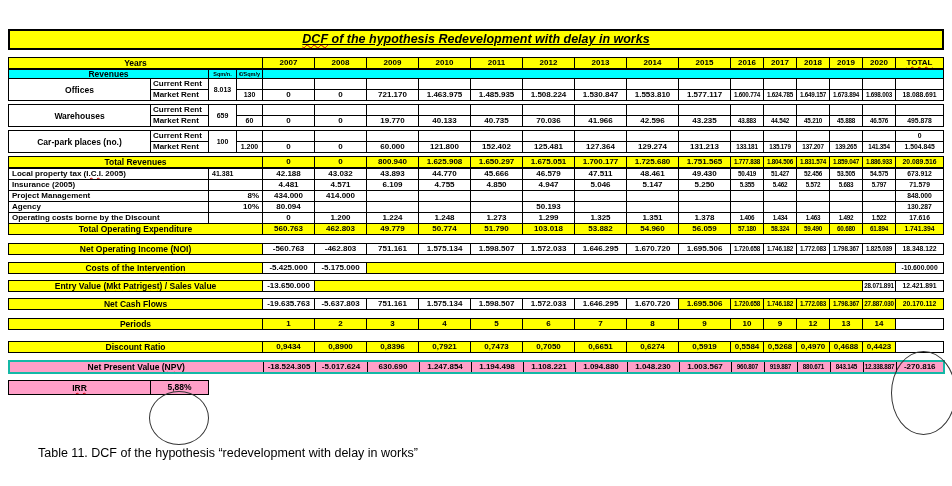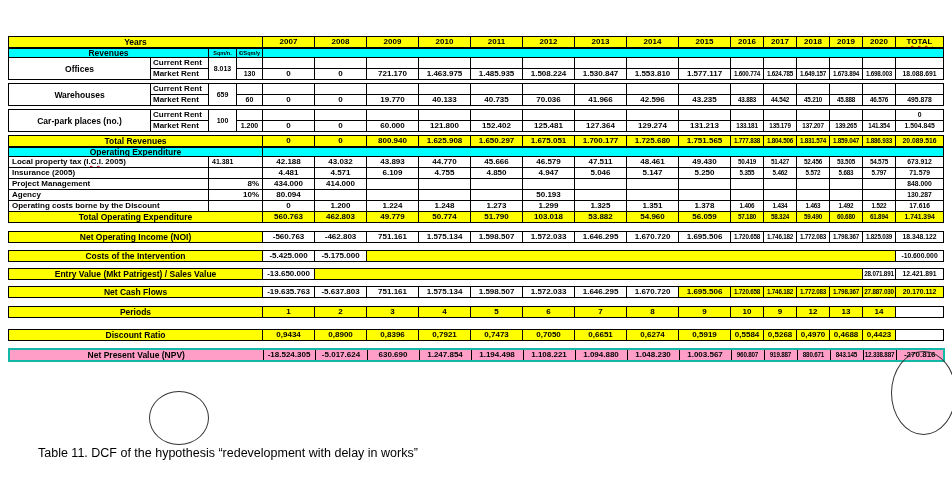--- a/index.html
+++ b/index.html
@@ -52,20 +52,21 @@
   .caption{
     position:absolute;left:38px;top:446px;font-size:12.5px;color:#000;
     font-family:"Liberation Sans",sans-serif;white-space:nowrap;
   }
 </style>
 </head>
 <body>
 
 <div class="wrap">
 
+  <div class="title-band"><span class="sq">DCF</span><span> of the hypothesis Redevelopment with delay in works</span></div>
 
   <table class="bx mt7">
     <colgroup>
         <col style="width:142px">
         <col style="width:58px">
         <col style="width:28px">
         <col style="width:26px">
         <col style="width:52px">
         <col style="width:52px">
         <col style="width:52px">
@@ -299,24 +300,20 @@
         <col style="width:52px">
         <col style="width:52px">
         <col style="width:33px">
         <col style="width:33px">
         <col style="width:33px">
         <col style="width:33px">
         <col style="width:33px">
         <col style="width:48px">
       </colgroup>
     <tbody>
-        <tr class="hdr">
-      <td class="c lbl" colspan="4">Operating Expenditure</td>
-      <td class="c" colspan="15"></td>
-    </tr>
     <tr>
       <td class="left" colspan="2"><span>Local property tax (</span><span class="sq">I.C.I.</span><span> 2005)</span></td>
       <td class="left pnum" colspan="2">41.381</td>
     <td class="v">42.188</td>
           <td class="v">43.032</td>
           <td class="v">43.893</td>
           <td class="v">44.770</td>
           <td class="v">45.666</td>
           <td class="v">46.579</td>
           <td class="v">47.511</td>
@@ -703,19 +700,31 @@
           <td class="v n p">960.807</td>
           <td class="v n p">919.887</td>
           <td class="v n p">880.671</td>
           <td class="v n p">843.145</td>
           <td class="v n p">12.338.887</td>
           <td class="t p tb">-270.816</td>
         </tr>
   </tbody>
     </table>
 
+  <table class="bx mt6 irrtbl">
+    <colgroup>
+        <col style="width:142px">
+        <col style="width:58px">
+      </colgroup>
+    <tbody>
+        <tr>
+      <td class="p lbl"><span class="sq">IRR</span></td>
+      <td class="p irrval">5,88%</td>
+    </tr>
+  </tbody>
+    </table>
 
 </div>
 
 <div class="ellipse" style="left:149px;top:391px;width:58px;height:52px"></div>
 <div class="ellipse" style="left:891px;top:351px;width:63px;height:82px"></div>
 
 <div class="caption">Table 11. DCF of the hypothesis “redevelopment with delay in works”</div>
 
 </body></html>

